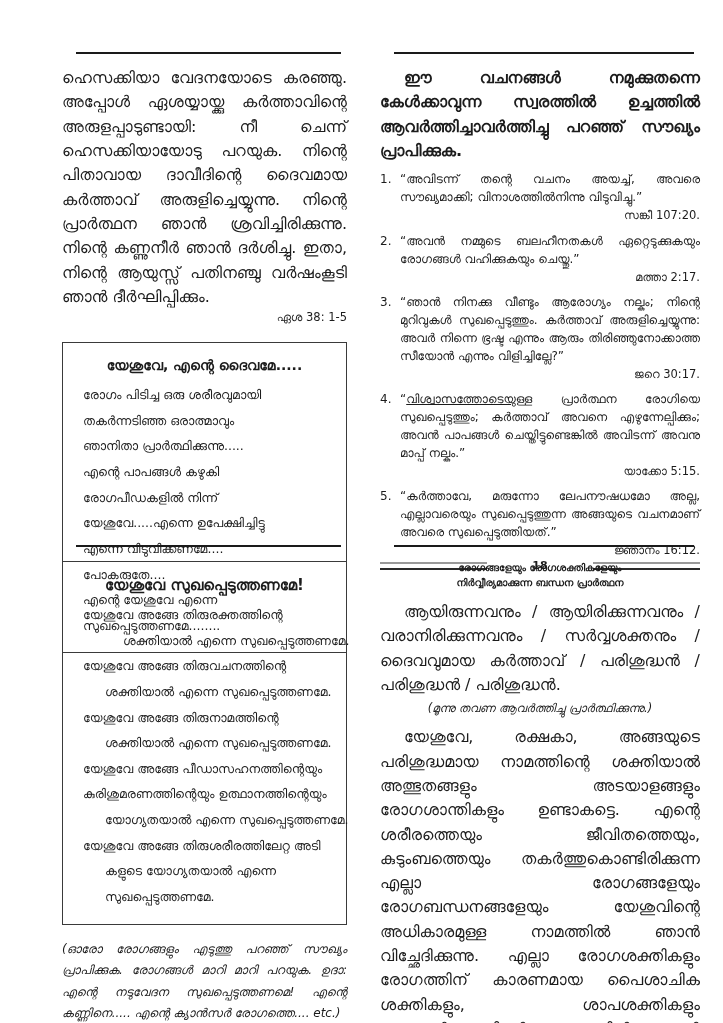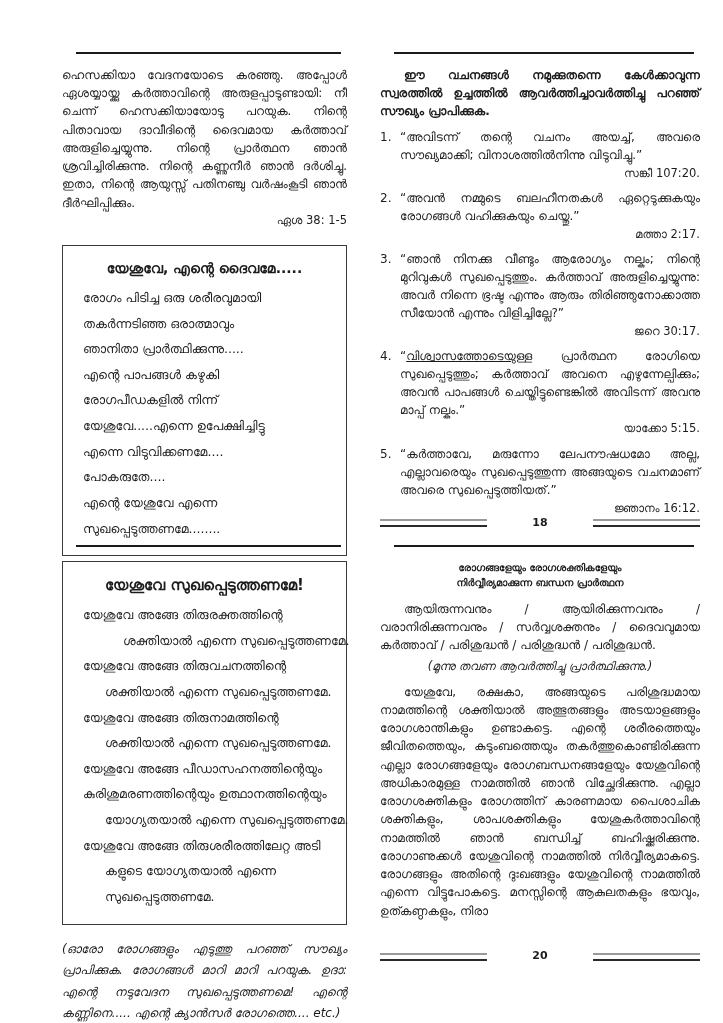--- a/index.html
+++ b/index.html
@@ -9,21 +9,21 @@
     color:#1c1c1c;-webkit-font-smoothing:antialiased;
   }
   .panel{position:absolute;display:flex;flex-direction:column;}
   .panel-17{left:62px;top:52px;width:285px;height:418px;}
   .panel-18{left:380px;top:52px;width:320px;height:418px;}
   .panel-19{left:62px;top:545px;width:285px;height:418px;}
   .panel-20{left:380px;top:545px;width:320px;height:418px;}
 
   .toprule{height:2px;background:#1a1a1a;margin:0 6px 12px 14px;flex:none;}
 
-  .body-text{font-size:12px;line-height:1.52;text-align:justify;}
+  .body-text{font-size:16px;line-height:1.52;text-align:justify;}
   .indent-first{text-indent:24px;}
 
   .ref{font-size:11.5px;text-align:right;margin-top:1px;}
 
   
   .prayer-box{border:1.5px solid #3a3a3a;margin-top:18px;padding:10px 12px 14px 12px;}
   .prayer-box-title{font-weight:bold;text-align:center;font-size:14px;margin:4px 0 8px 0;}
   .prayer-line{font-size:12.5px;line-height:2.05;white-space:nowrap;}
   .pl-ind0{margin-left:8px;}
   .pl-ind1{margin-left:30px;}

